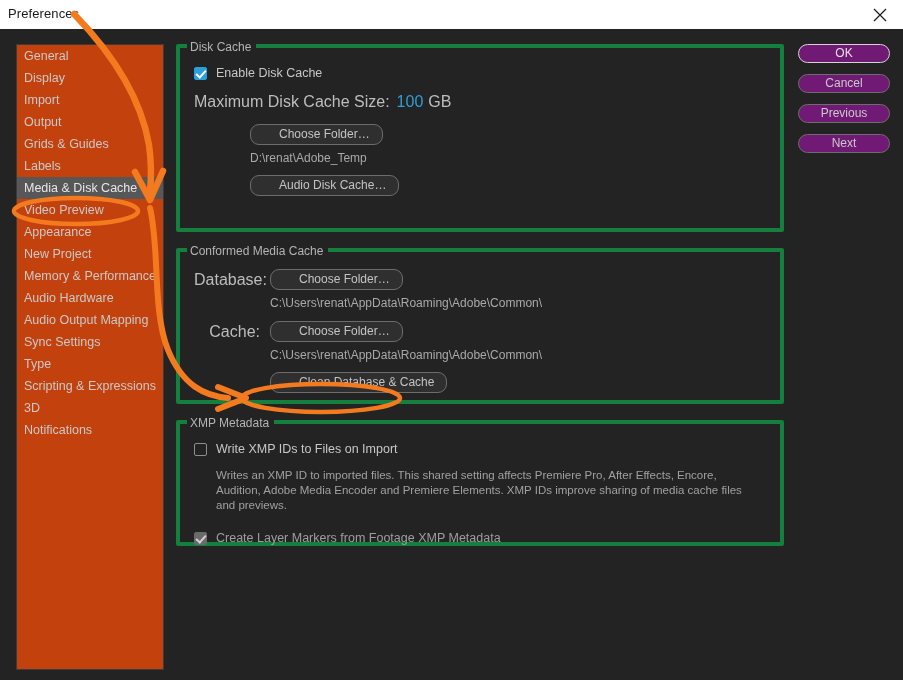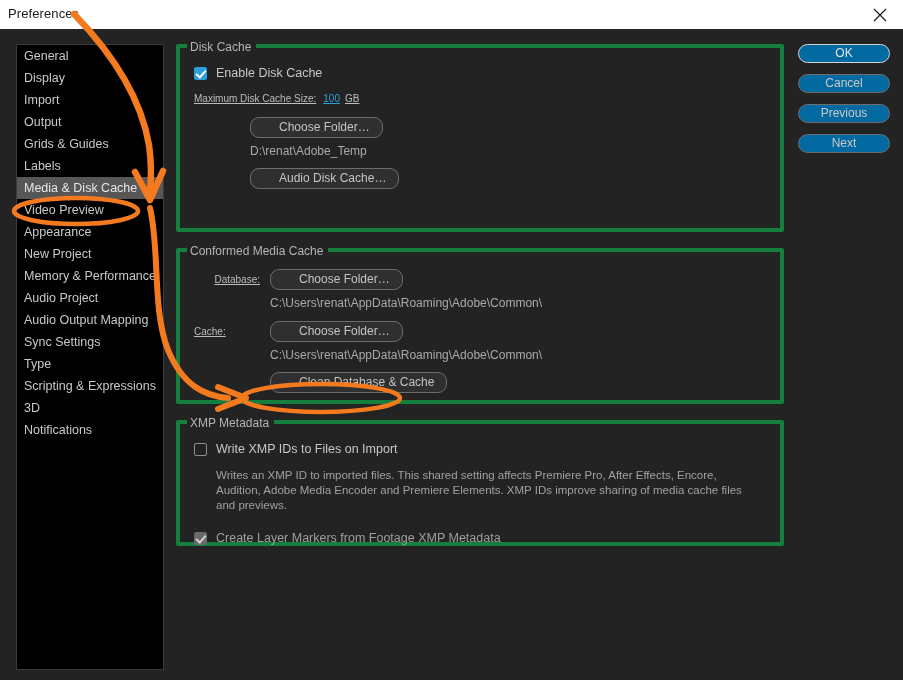--- a/index.html
+++ b/index.html
@@ -50,21 +50,21 @@
     left: 0; top: 29px;
     width: 903px; height: 651px;
     background: #232323;
   }
 
   
   #sidebar {
     position: absolute;
     left: 16px; top: 15px;
     width: 146px; height: 624px;
-    background: #000000;
+    background: #c2410c;
     border: 1px solid #3b3b3b;
     overflow: hidden;
   }
   .side-item {
     height: 22px;
     line-height: 22px;
     padding-left: 7px;
     font-size: 12.5px;
     color: #c9c9c9;
     white-space: nowrap;
@@ -132,21 +132,21 @@
   .cbx.dis::after { border-color: #d2d2d2; }
   .cbx-label {
     margin-left: 9px;
     font-size: 12.5px;
     color: #c7c7c7;
     white-space: nowrap;
   }
   .cbx-label.muted { color: #9e9e9e; }
 
   
-  .lbl { font-size: 10px; color: #bdbdbd; white-space: nowrap; text-decoration: underline; }
+  .lbl { font-size: 16px; color: #bdbdbd; white-space: nowrap; }
   .val-blue { color: #2e9fd4; }
   .path {
     font-size: 12px;
     color: #a9a9a9;
     white-space: nowrap;
   }
   .desc {
     font-size: 11.5px;
     color: #a0a0a0;
     line-height: 15px;
@@ -173,21 +173,21 @@
     width: 92px;
   }
   .dlg-btn {
     display: block;
     width: 92px;
     height: 19px;
     line-height: 17px;
     text-align: center;
     border: 1px solid #6d6d6d;
     border-radius: 10px;
-    background: #0369a1;
+    background: #701a75;
     color: #c9c9c9;
     font-size: 12px;
     margin-bottom: 11px;
     cursor: default;
     box-sizing: border-box;
   }
   .dlg-btn.primary { border-color: #d4d4d4; color: #e4e4e4; }
 
   
   #annot {
@@ -218,21 +218,21 @@
       <div class="side-item"><span>Display</span></div>
       <div class="side-item"><span>Import</span></div>
       <div class="side-item"><span>Output</span></div>
       <div class="side-item"><span>Grids &amp; Guides</span></div>
       <div class="side-item"><span>Labels</span></div>
       <div class="side-item selected"><span>Media &amp; Disk Cache</span></div>
       <div class="side-item"><span>Video Preview</span></div>
       <div class="side-item"><span>Appearance</span></div>
       <div class="side-item"><span>New Project</span></div>
       <div class="side-item"><span>Memory &amp; Performance</span></div>
-      <div class="side-item"><span>Audio Project</span></div>
+      <div class="side-item"><span>Audio Hardware</span></div>
       <div class="side-item"><span>Audio Output Mapping</span></div>
       <div class="side-item"><span>Sync Settings</span></div>
       <div class="side-item"><span>Type</span></div>
       <div class="side-item"><span>Scripting &amp; Expressions</span></div>
       <div class="side-item"><span>3D</span></div>
       <div class="side-item"><span>Notifications</span></div>
     </div>
 
   <div id="main">
 
@@ -268,21 +268,21 @@
       <div class="group-label">Conformed Media Cache</div>
       <div class="group-inner">
 
         <div class="row" style="margin-top:1px;">
           <span class="lbl" style="width:66px; display:inline-block; text-align:right;">Database:</span>
           <span class="pill" style="margin-left:10px;">Choose Folder…</span>
         </div>
         <div class="path" style="margin-top:6px; padding-left:76px;">C:\Users\renat\AppData\Roaming\Adobe\Common\</div>
 
         <div class="row" style="margin-top:11px;">
-          <span class="lbl" style="width:66px; display:inline-block; text-align:left;">Cache:</span>
+          <span class="lbl" style="width:66px; display:inline-block; text-align:right;">Cache:</span>
           <span class="pill" style="margin-left:10px;">Choose Folder…</span>
         </div>
         <div class="path" style="margin-top:6px; padding-left:76px;">C:\Users\renat\AppData\Roaming\Adobe\Common\</div>
 
         <div style="margin-top:10px; padding-left:76px;">
           <span class="pill">Clean Database &amp; Cache</span>
         </div>
       </div>
     </div>
 

